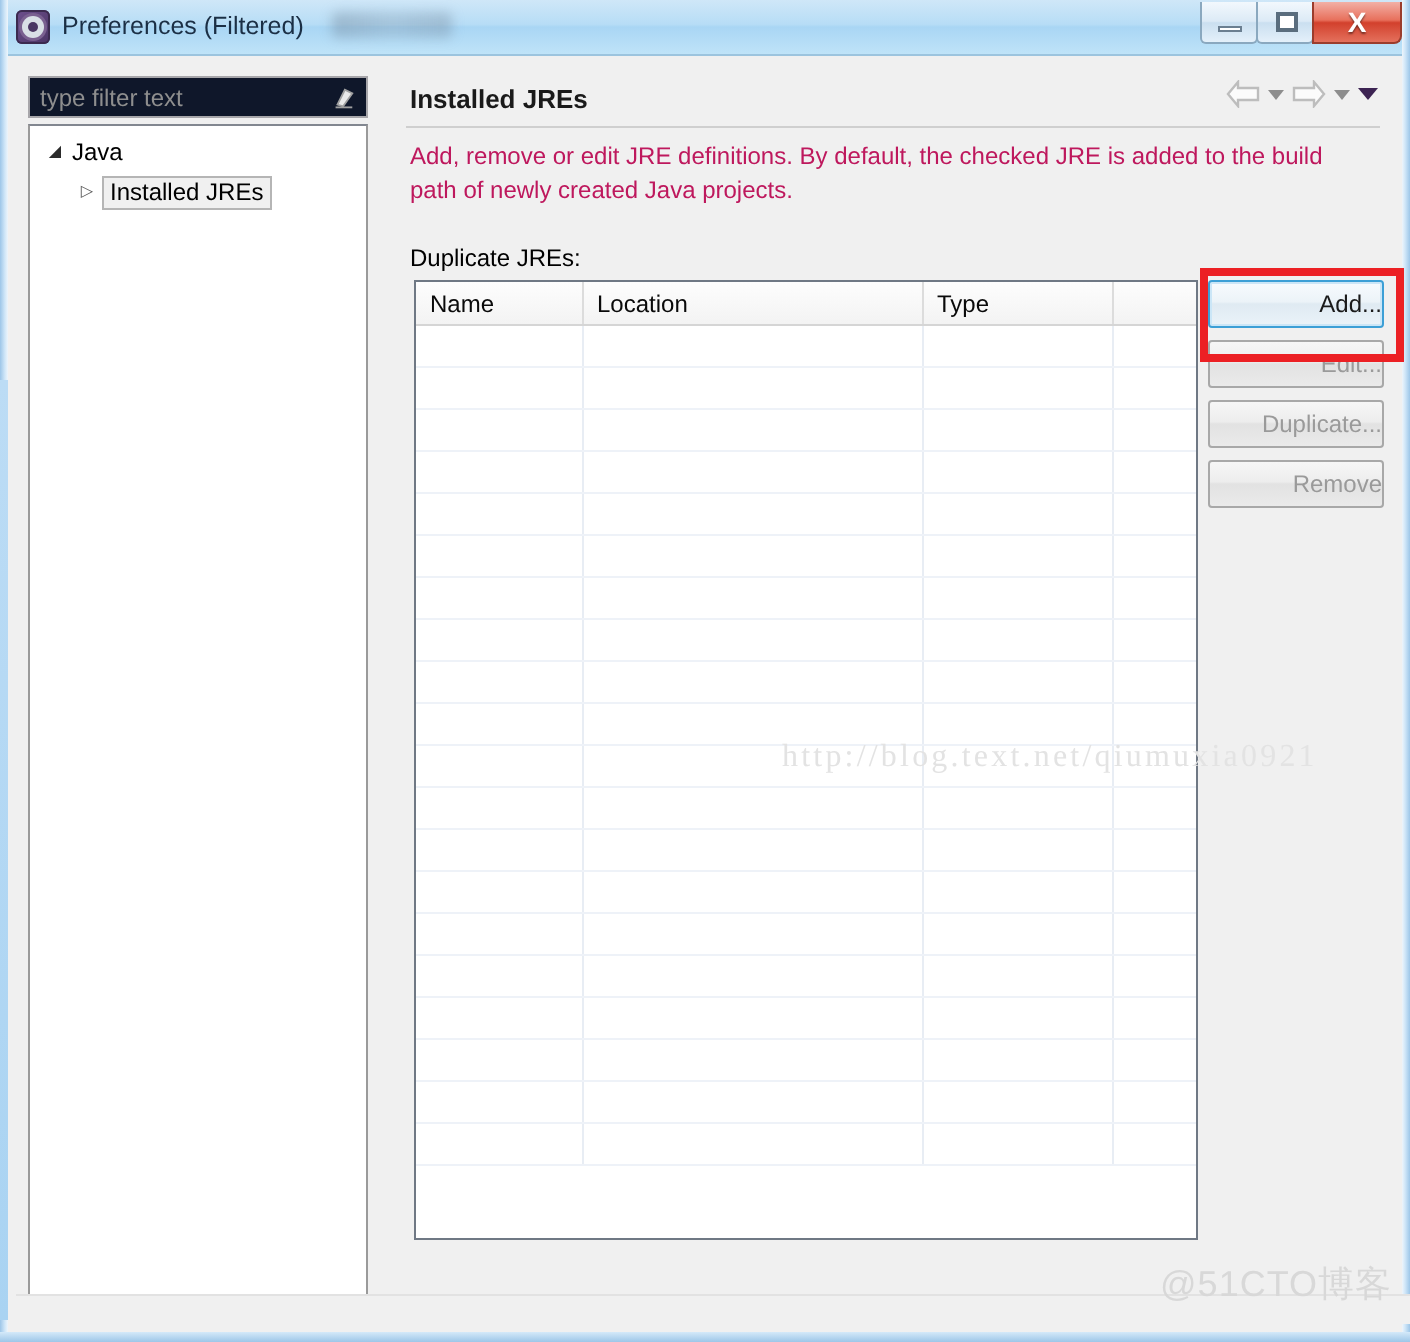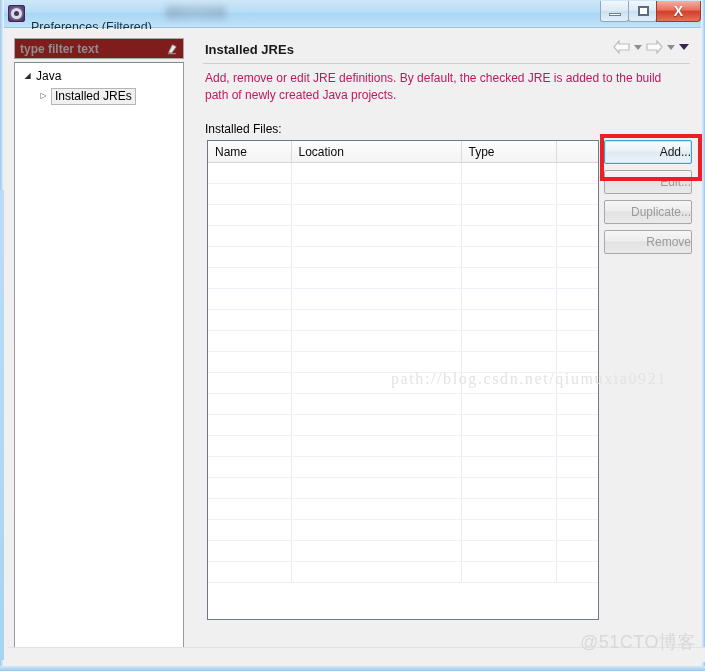--- a/index.html
+++ b/index.html
@@ -77,21 +77,21 @@
     content: "";
     position: absolute;
     left: 6px; top: 6px;
     width: 5px; height: 5px;
     border-radius: 50%;
     background: #4a3663;
   }
 
   #title-text {
     position: absolute;
-    left: 31px; top: 20px;
+    left: 31px; top: 6px;
     font-size: 12.5px;
     color: #1b2f45;
     white-space: nowrap;
   }
   #title-blur {
     position: absolute;
     left: 166px; top: 6px;
     width: 60px; height: 13px;
     background: linear-gradient(to right, rgba(120,140,160,0.45), rgba(120,140,160,0.28), rgba(120,140,160,0.40));
     filter: blur(3px);
@@ -158,24 +158,23 @@
     width: 697px;
     height: 637px;
     background: #f0f0f0;
   }
 
   
   #filter-box {
     position: absolute;
     left: 10px; top: 9px;
     width: 170px; height: 21px;
-    background: #7f1d1d;
+    background: #0f172a;
     border: 1px solid #a7a6aa;
     box-sizing: border-box;
-    font-weight: bold;
   }
   #filter-text {
     position: absolute;
     left: 5px; top: 3px;
     font-size: 12px;
     color: #8e8e8e;
   }
   .eraser-icon {
     position: absolute;
     right: 5px; top: 4px;
@@ -479,21 +478,21 @@
           <polygon points="11,1 11,4 1,4 1,10 11,10 11,13 16,7" fill="#fbfbfb" stroke="#bdbdbd" stroke-width="1.2"></polygon>
         </svg>
         <span class="caret"></span>
         <span class="caret dark"></span>
       </div>
 
       <div id="title-sep"></div>
 
       <div id="desc">Add, remove or edit JRE definitions. By default, the checked JRE is added to the build path of newly created Java projects.</div>
 
-      <div id="table-label">Installed Files:</div>
+      <div id="table-label">Duplicate JREs:</div>
 
       <div id="jre-table">
         <table class="grid">
           <colgroup>
             <col style="width:83px">
             <col style="width:170px">
             <col style="width:95px">
             <col style="width:42px">
           </colgroup>
           <thead>
@@ -629,21 +628,21 @@
         </table>
       </div>
 
       <div id="side-buttons">
         <div class="btn focused">Add...</div>
         <div class="btn disabled">Edit...</div>
         <div class="btn disabled">Duplicate...</div>
         <div class="btn disabled">Remove</div>
       </div>
 
-      <div id="watermark-url">path://blog.csdn.net/qiumuxia0921</div>
+      <div id="watermark-url">http://blog.text.net/qiumuxia0921</div>
     </div>
 
     <div id="bottom-strip"></div>
     <div id="watermark-cto">@51CTO博客</div>
   </div>
 
   <div id="red-box"></div>
 </div>
 
 </body></html>

